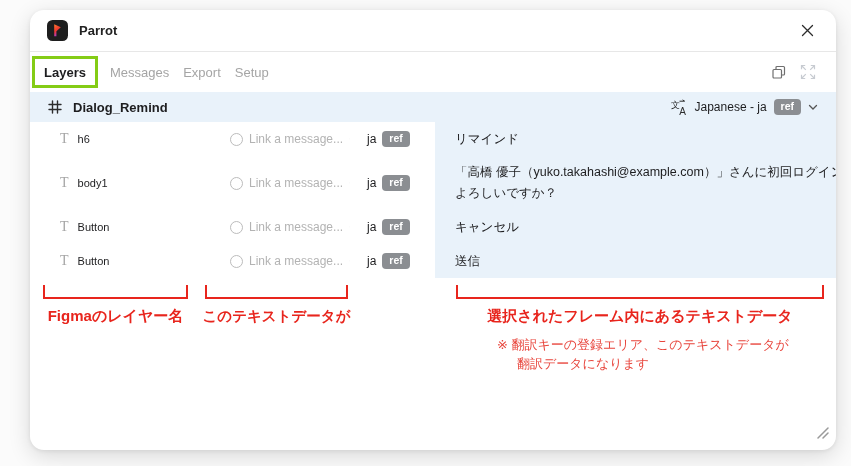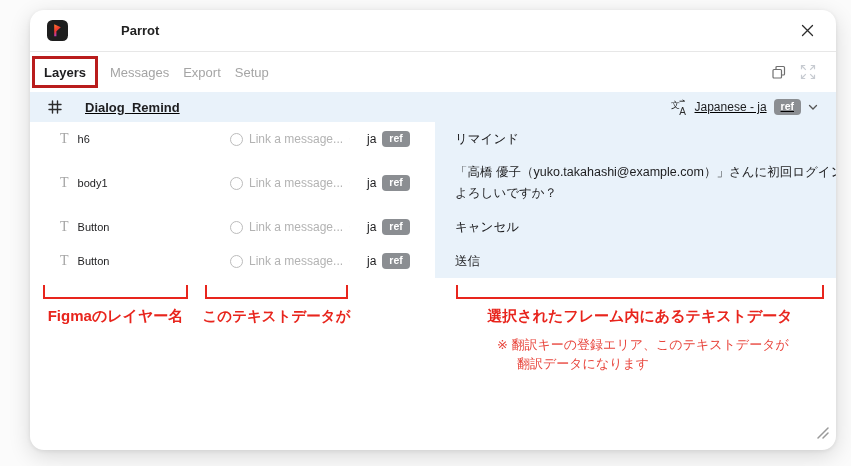--- a/index.html
+++ b/index.html
@@ -12,43 +12,42 @@
   .window {
     position:absolute; left:30px; top:10px; width:806px; height:440px;
     background:#fff; border-radius:14px;
     box-shadow:0 6px 22px rgba(0,0,0,.14), 0 1px 4px rgba(0,0,0,.08);
   }
   
   .titlebar {
     position:absolute; top:0; left:0; right:0; height:42px;
     display:flex; align-items:center; padding:0 20px 0 17px;
     border-bottom:1px solid #e7e7e7;
-    gap:42px;
   }
   .logo { width:21px; height:21px; margin-right:11px; flex:none; }
   .app-title { font-size:13px; font-weight:700; color:#222; }
   .spacer { flex:1; }
   .close-btn { width:18px; height:18px; display:flex; align-items:center; justify-content:center; cursor:pointer; }
   
   .tabbar {
     position:absolute; top:42px; left:0; right:0; height:40px;
     display:flex; align-items:center; padding:0 18px 0 2px;
   }
   .tab { font-size:13px; color:#a5a5a5; padding:6px 7px; cursor:pointer; }
   .tab-active-box {
-    border:3px solid #b91c1c; padding:4px 9px; margin-right:5px;
+    border:3px solid #84cc16; padding:4px 9px; margin-right:5px;
   }
   .tab-active-box .tab { padding:0; color:#1d1d1f; font-weight:600; }
   .tab-icons { display:flex; align-items:center; gap:9px; }
   .icon-btn { width:20px; height:20px; display:flex; align-items:center; justify-content:center; cursor:pointer; }
   
   .frame-header {
     position:absolute; top:82px; left:0; right:0; height:30px;
     background:#e9f2fa; display:flex; align-items:center;
-    padding:0 18px; gap:23px;text-decoration:underline;
+    padding:0 18px; gap:11px;
   }
   .frame-name { font-size:13px; font-weight:700; color:#1d1d1f; }
   .fh-right { display:flex; align-items:center; gap:7px; }
   .lang-label { font-size:12px; color:#1d1d1f; }
   .ref-badge {
     background:#8b8e92; color:#fff; font-size:10.5px; font-weight:600;
     border-radius:4px; padding:2px 7px; line-height:1.1;
   }
   
   .rows { position:absolute; top:112px; left:0; right:0; height:156px; display:flex; flex-direction:column; }

